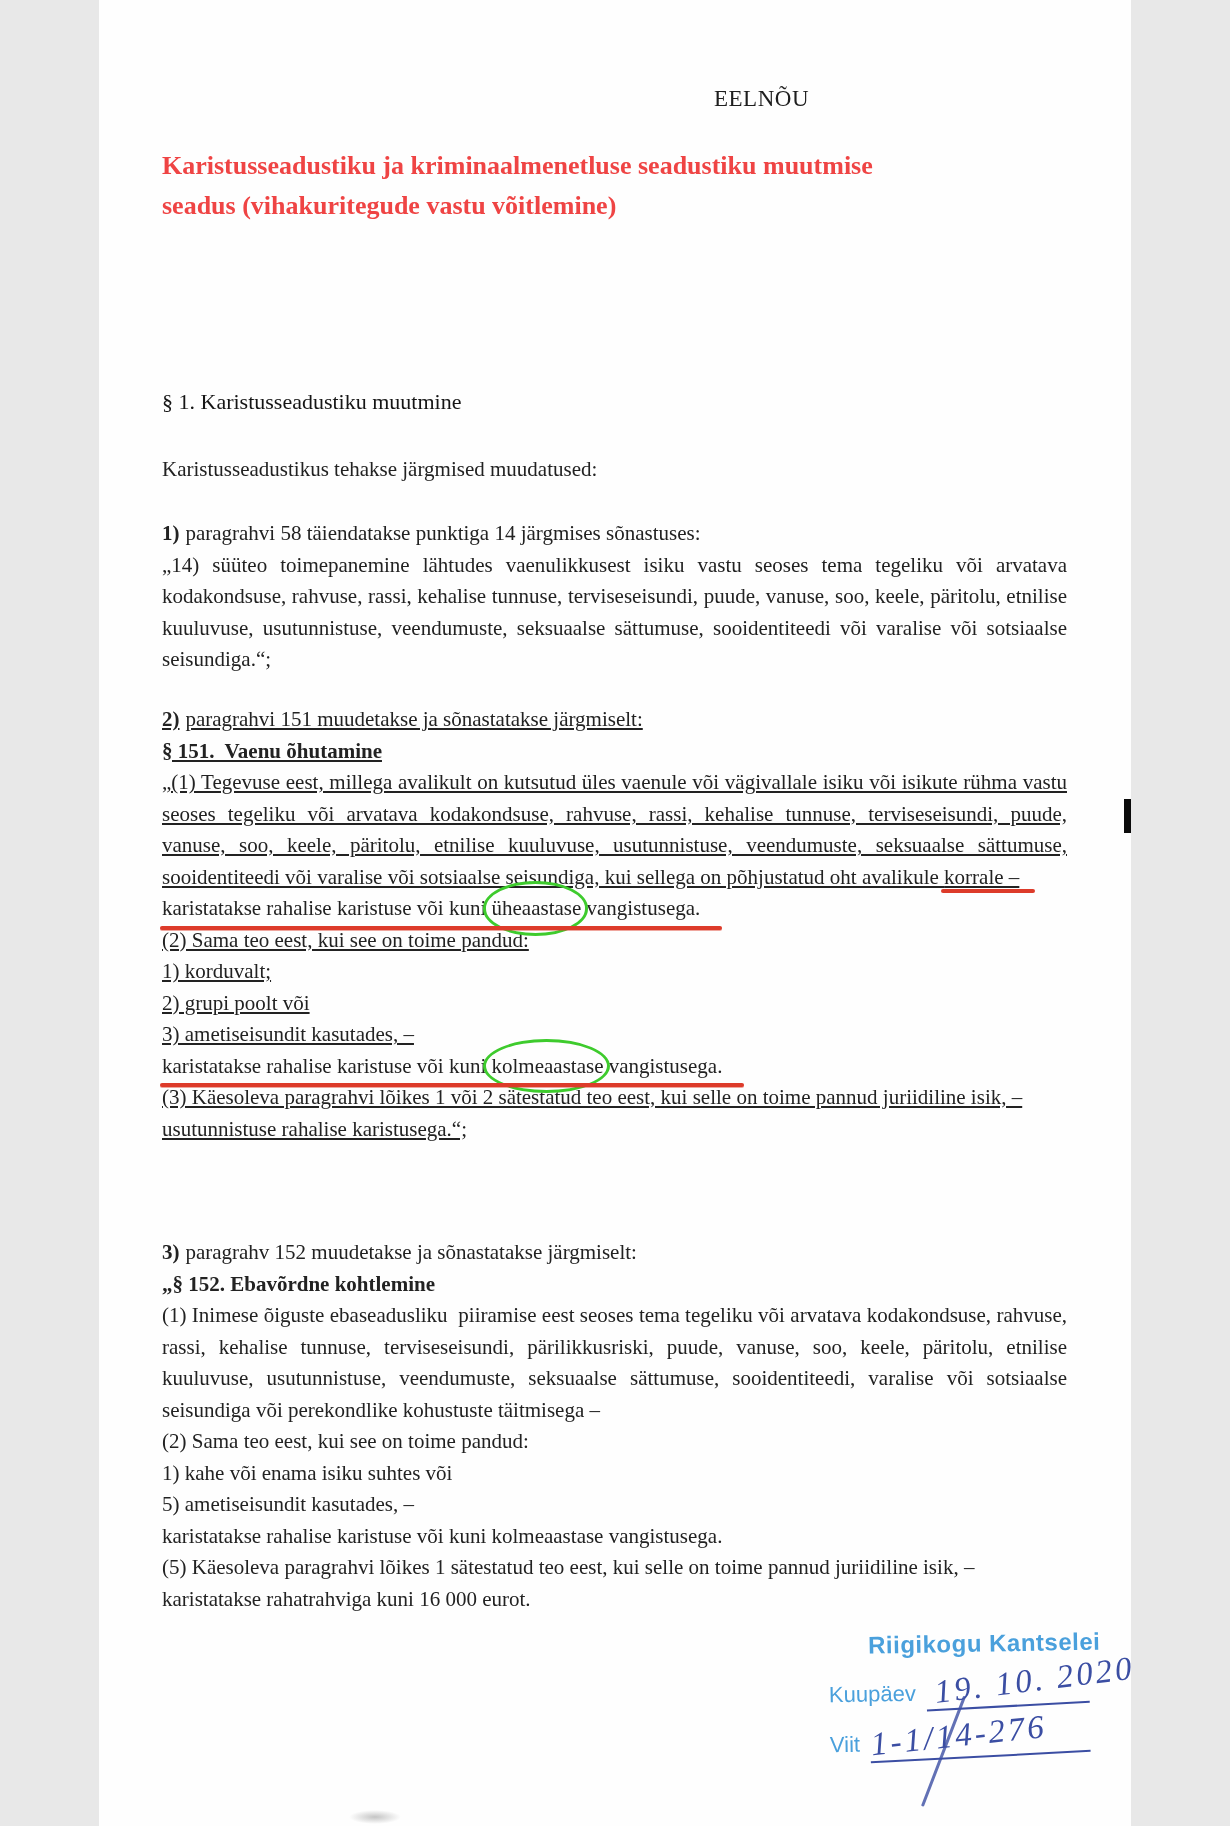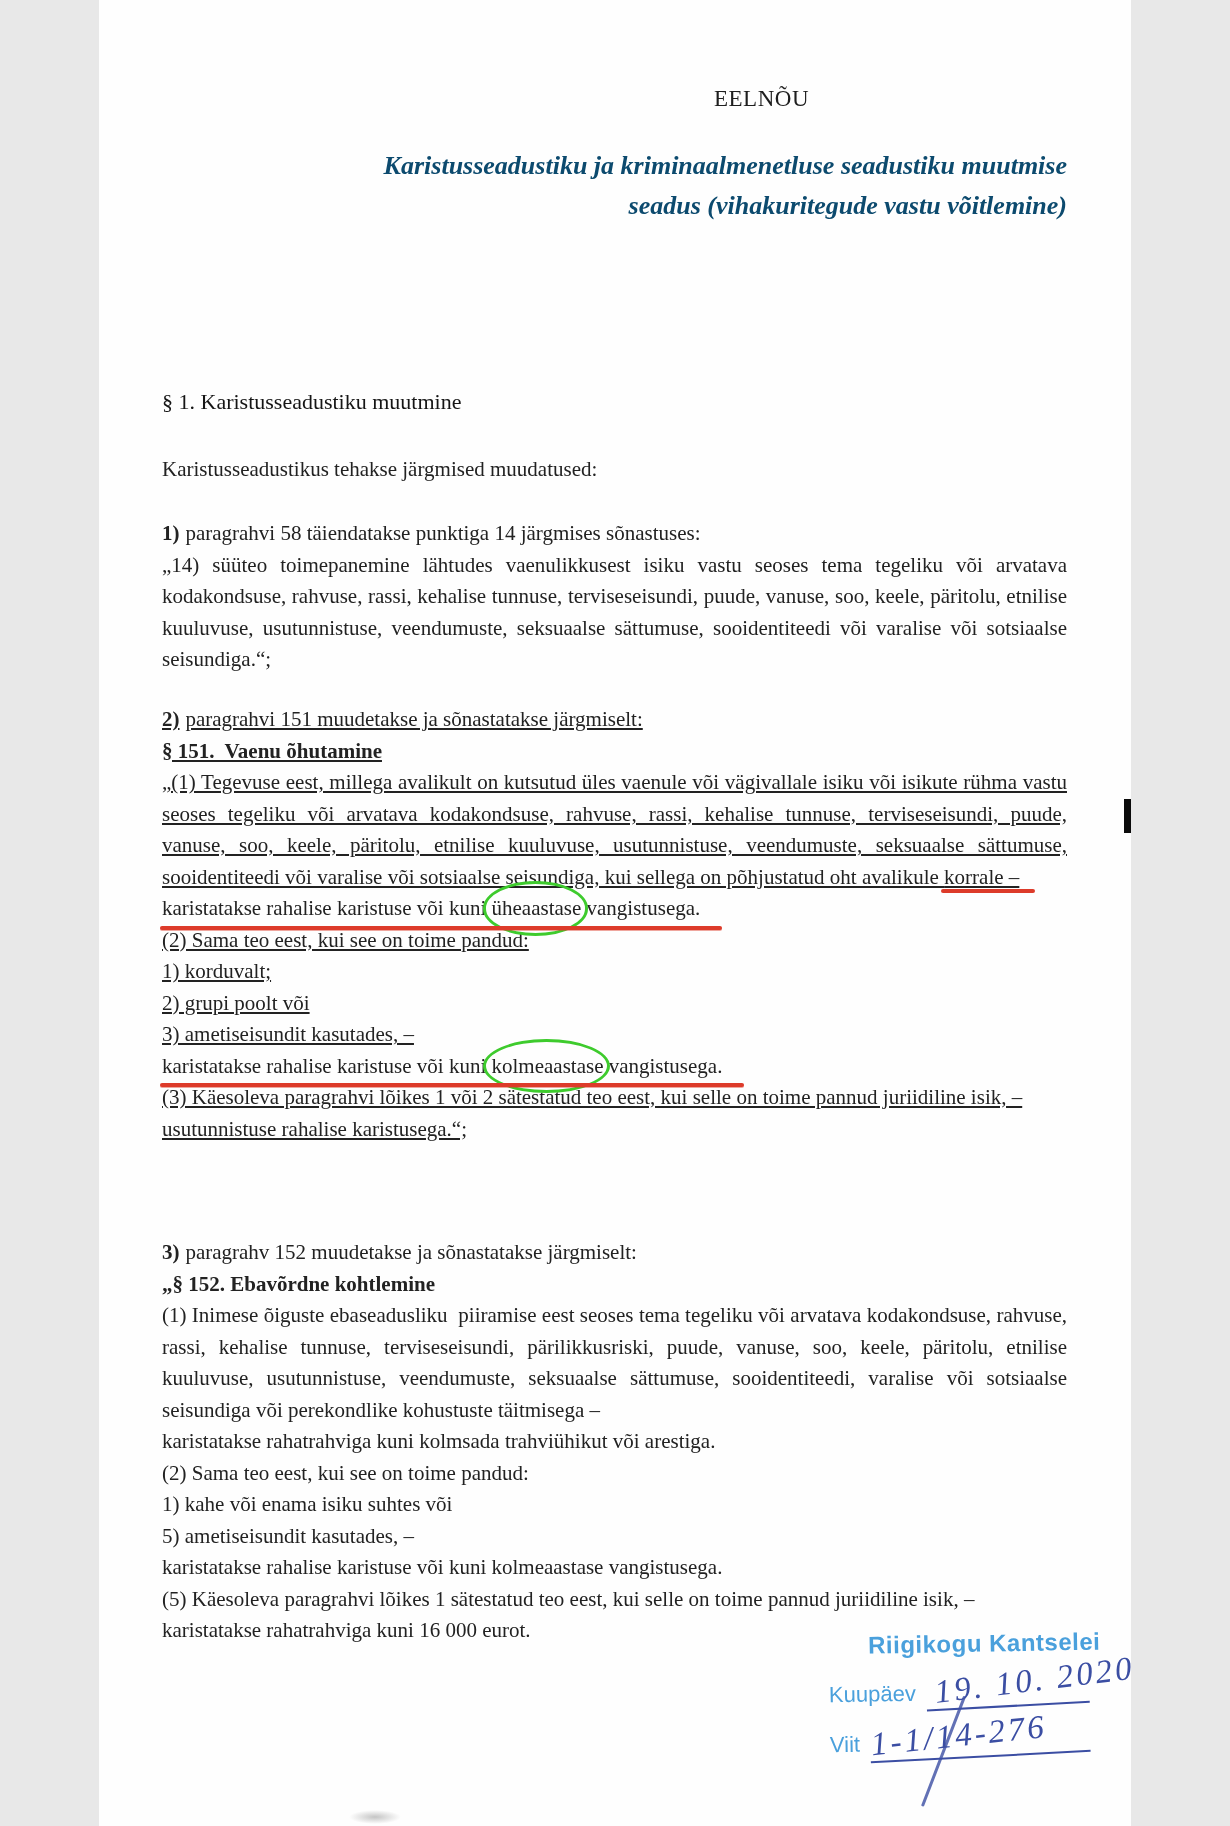--- a/index.html
+++ b/index.html
@@ -11,21 +11,21 @@
     color:#222;
     overflow:hidden;
     margin:0 auto;
   }
   .corner{
     position:absolute;top:86px;right:322px;
     font-size:23px;letter-spacing:.5px;color:#1e1e1e;
   }
   .title{
     position:absolute;top:146px;left:63px;width:905px;
-    text-align:right;font-weight:bold;font-size:26px;line-height:40px;color:#0c4a6e;font-style:italic;
+    text-align:left;font-weight:bold;font-size:26px;line-height:40px;color:#ef4444;
   }
   .abs{position:absolute;left:63px;width:905px;}
   .line{font-size:21px;line-height:31.5px;}
   .just{font-size:21px;line-height:31.5px;text-align:justify;}
   .b{font-weight:bold;}
   .num{font-weight:bold;margin-right:.28em;}
   .h1{font-size:22px;font-weight:normal;color:#151515;}
   
   .redline{position:relative;display:inline-block;}
   .redline::after{
@@ -121,21 +121,20 @@
     <div class="just">(3) Käesoleva paragrahvi lõikes 1 või 2 sätestatud teo eest, kui selle on toime pannud juriidiline isik, –</div>
     <div class="line">usutunnistuse rahalise karistusega.“;</div>
   </div>
 
   <div class="abs" style="top:1237px;">
     <div class="line">
       <span class="num">3)</span><span>paragrahv 152 muudetakse ja sõnastatakse järgmiselt:</span>
     </div>
     <div class="line b">„§ 152. Ebavõrdne kohtlemine</div>
     <div class="just">(1) Inimese õiguste ebaseadusliku&nbsp; piiramise eest seoses tema tegeliku või arvatava kodakondsuse, rahvuse, rassi, kehalise tunnuse, terviseseisundi, pärilikkusriski, puude, vanuse, soo, keele, päritolu, etnilise kuuluvuse, usutunnistuse, veendumuste, seksuaalse sättumuse, sooidentiteedi, varalise või sotsiaalse seisundiga või perekondlike kohustuste täitmisega –</div>
-    <div class="line">karistatakse rahatrahviga kuni kolmsada trahviühikut või arestiga.</div>
     <div class="line">(2) Sama teo eest, kui see on toime pandud:</div>
     <div class="line">1) kahe või enama isiku suhtes või</div>
     <div class="line">5) ametiseisundit kasutades, –</div>
     <div class="line">karistatakse rahalise karistuse või kuni kolmeaastase vangistusega.</div>
     <div class="line">(5) Käesoleva paragrahvi lõikes 1 sätestatud teo eest, kui selle on toime pannud juriidiline isik, –</div>
     <div class="line">karistatakse rahatrahviga kuni 16 000 eurot.</div>
   </div>
 
   <div class="stamp">
     <div class="stamp-org">Riigikogu Kantselei</div>

